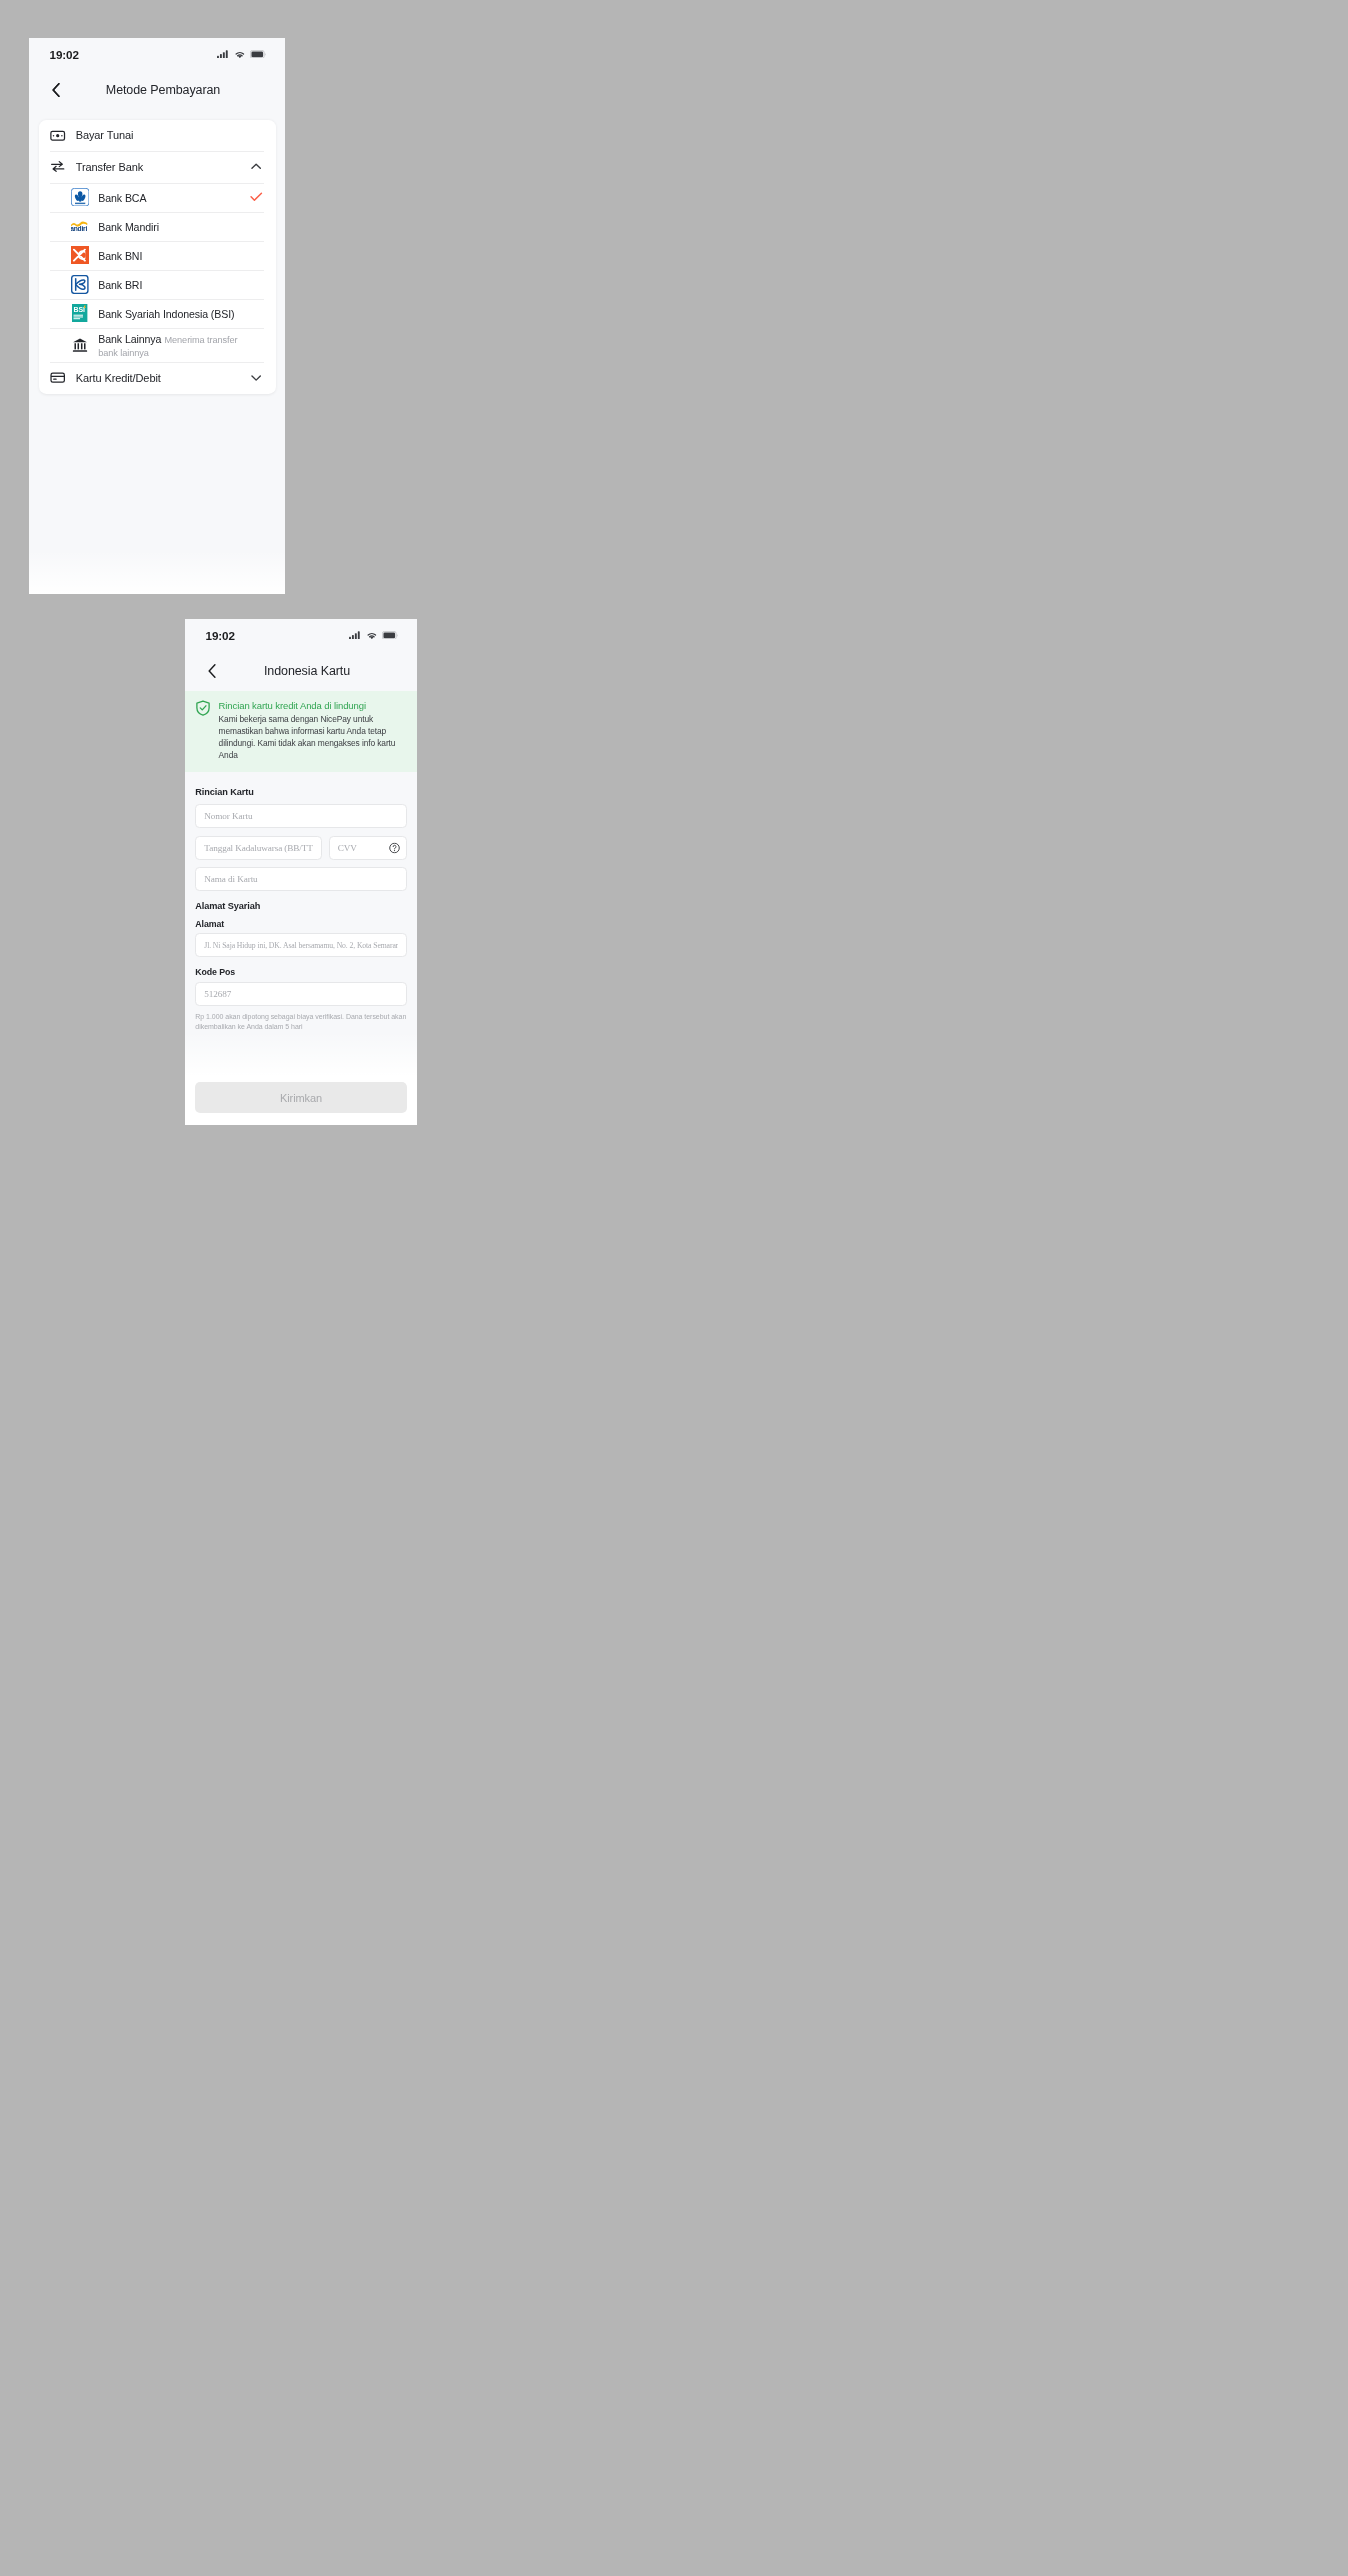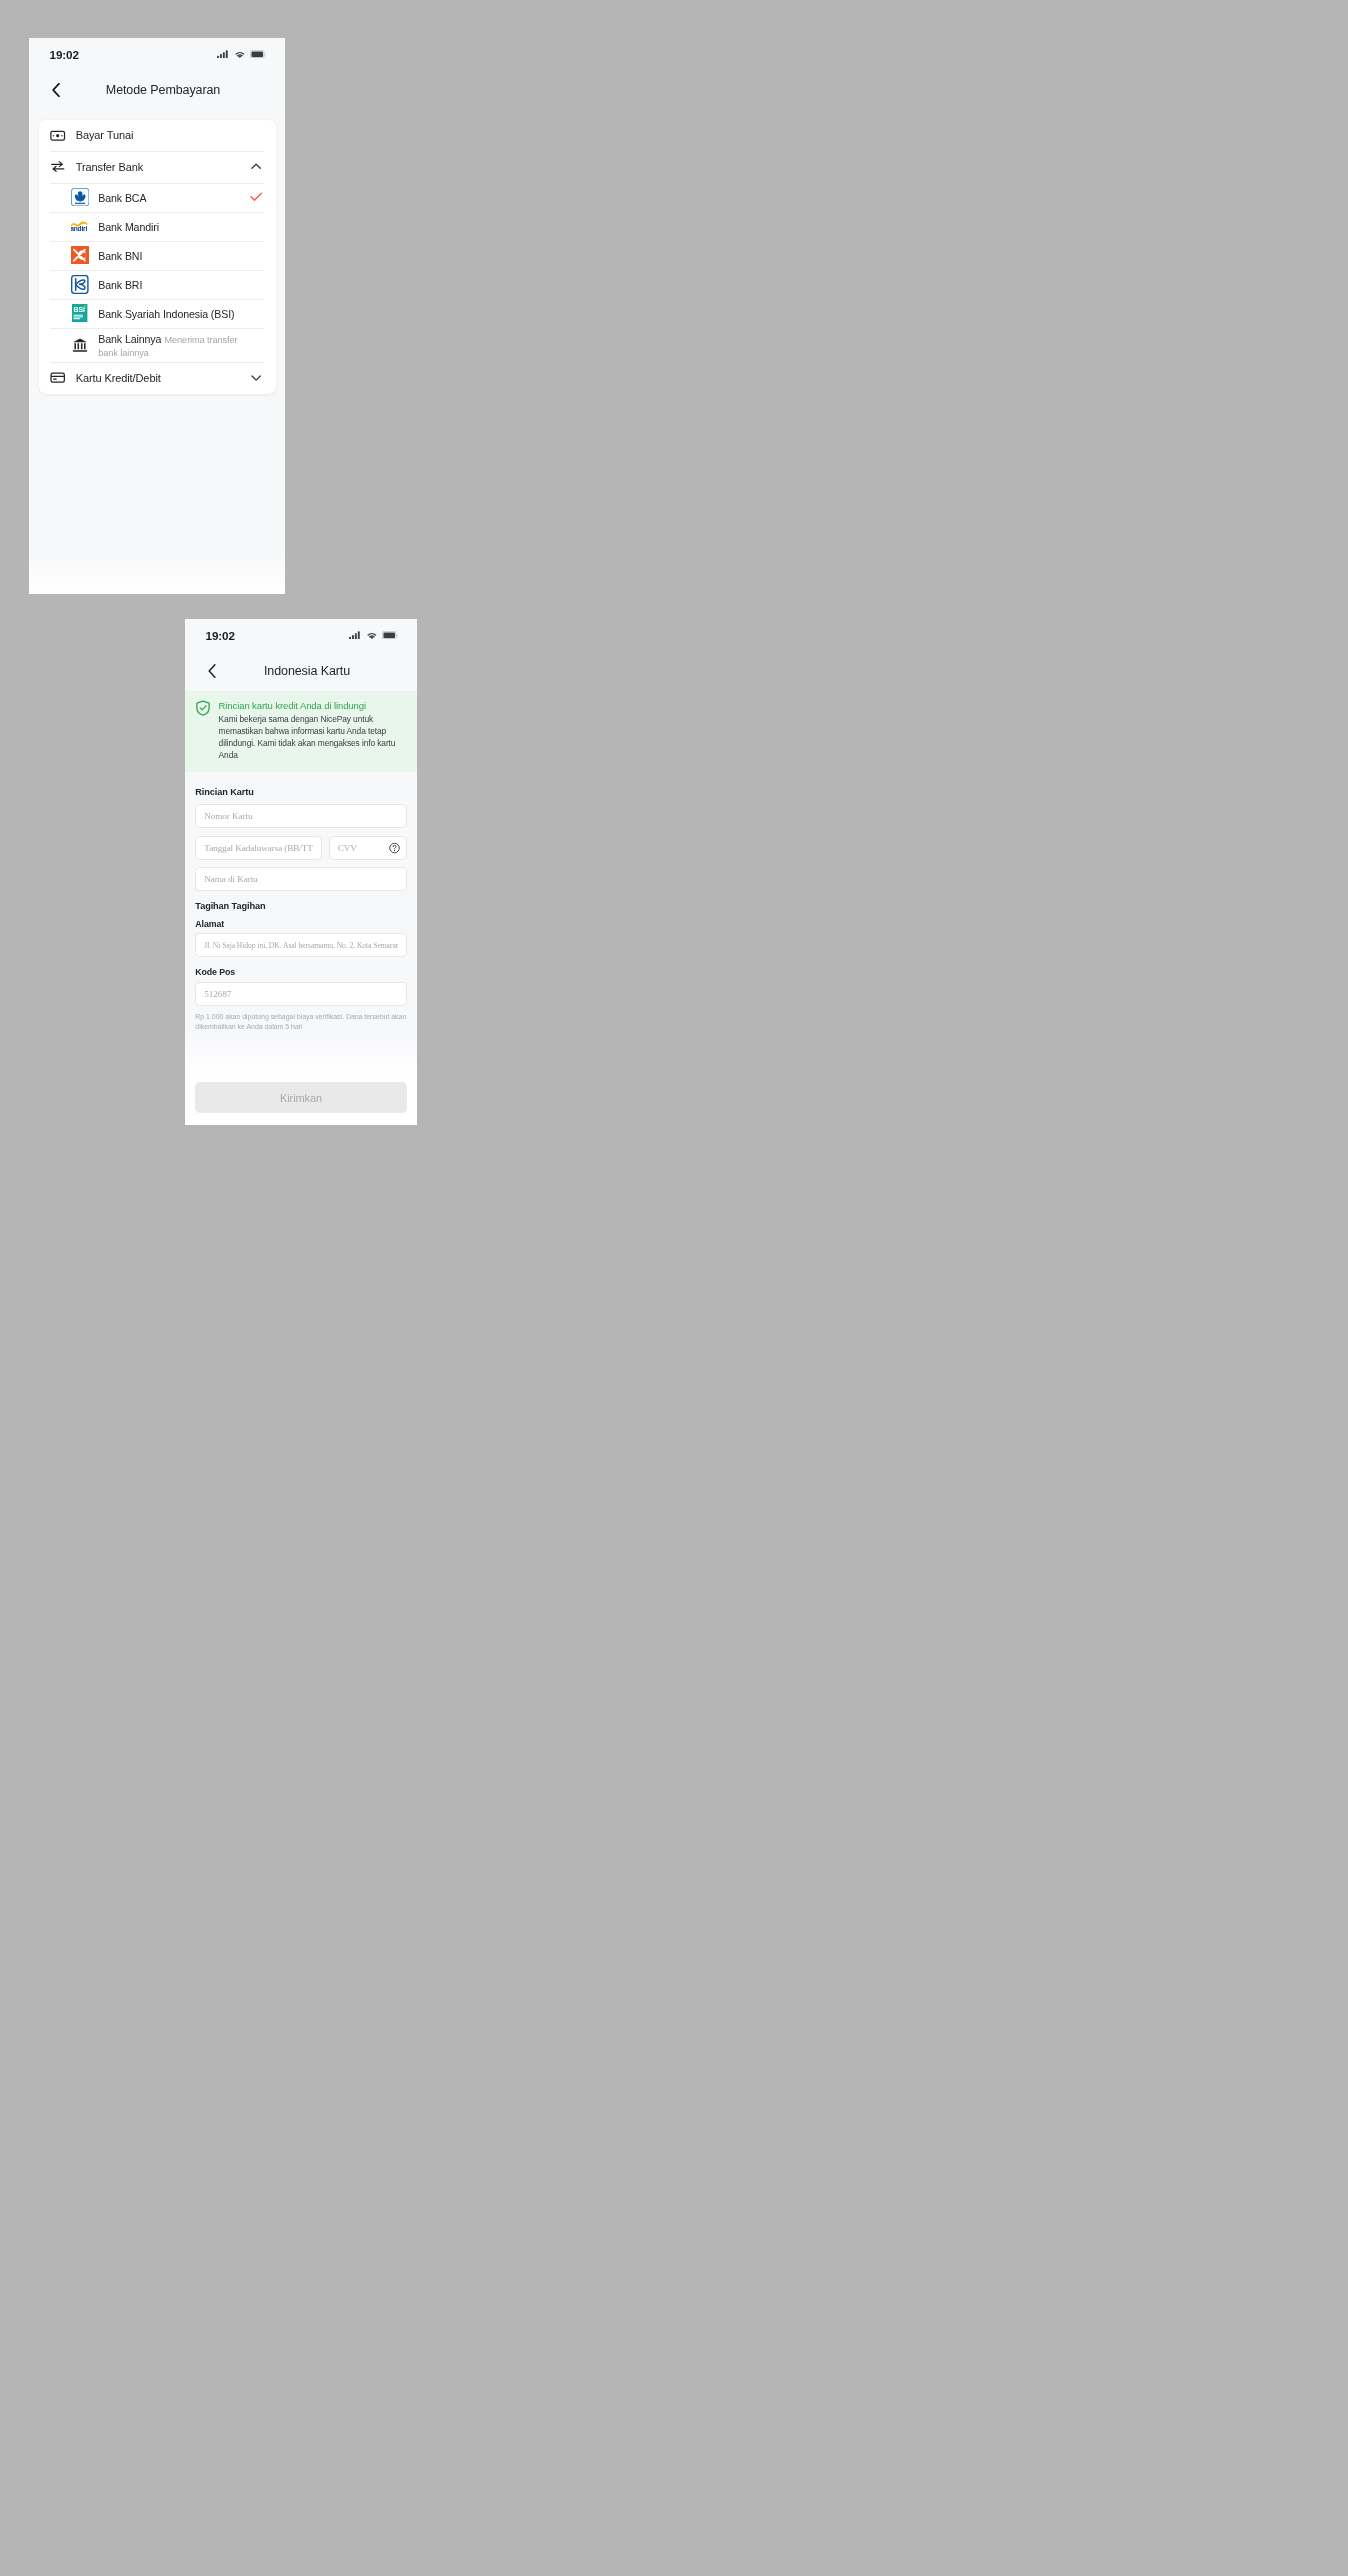--- a/index.html
+++ b/index.html
@@ -577,21 +577,21 @@
                 <circle cx="7.5" cy="7.5" r="6.5" fill="none" stroke="#3a3c40" stroke-width="1.3"></circle>
                 <path d="M5.6 5.6 a1.95 1.95 0 1 1 2.5 2 c-0.5 0.25 -0.6 0.7 -0.6 1.2" stroke="#3a3c40" stroke-width="1.25" fill="none" stroke-linecap="round"></path>
                 <circle cx="7.5" cy="11" r="0.85" fill="#3a3c40"></circle>
               </svg>
             </span>
           </div>
         </div>
 
         <input class="txt mt10" type="text" placeholder="Nama di Kartu" style="">
 
-        <div class="section-title mt14">Tagihan Tagihan</div>
+        <div class="section-title mt14">Alamat Syariah</div>
 
         <div class="field-label">Alamat</div>
         <input class="txt small" type="text" placeholder="Jl. Ni Saja Hidup ini, DK. Asal bersamamu, No. 2, Kota Semarang," style="">
 
         <div class="field-label mt14">Kode Pos</div>
         <input class="txt" type="text" placeholder="512687" style="">
 
         <div class="note">Rp 1.000 akan dipotong sebagai biaya verifikasi. Dana tersebut akan dikembalikan ke Anda dalam 5 hari</div>
       </div>
 

